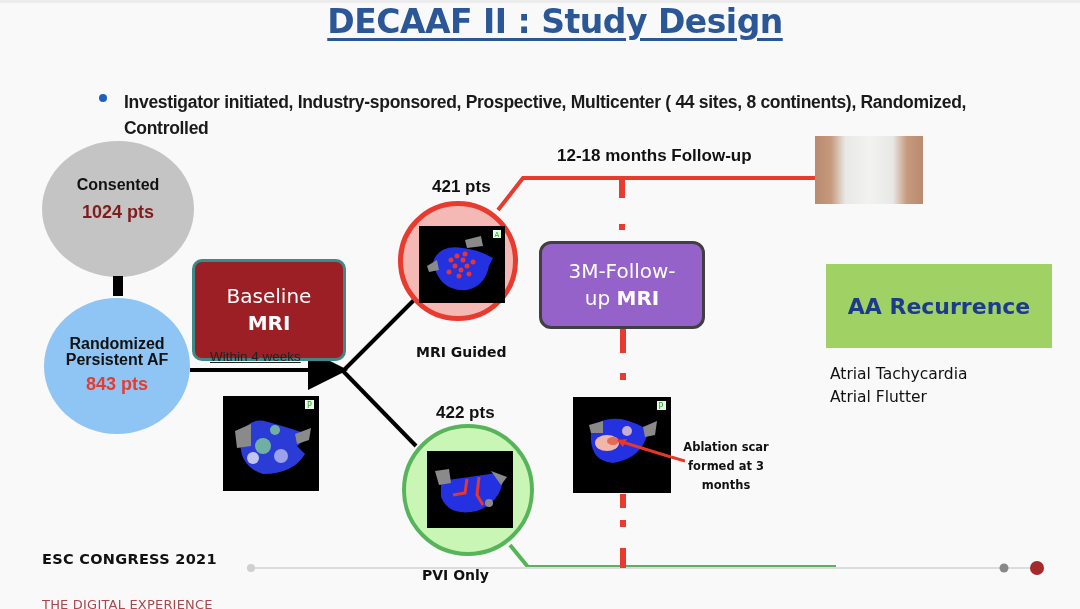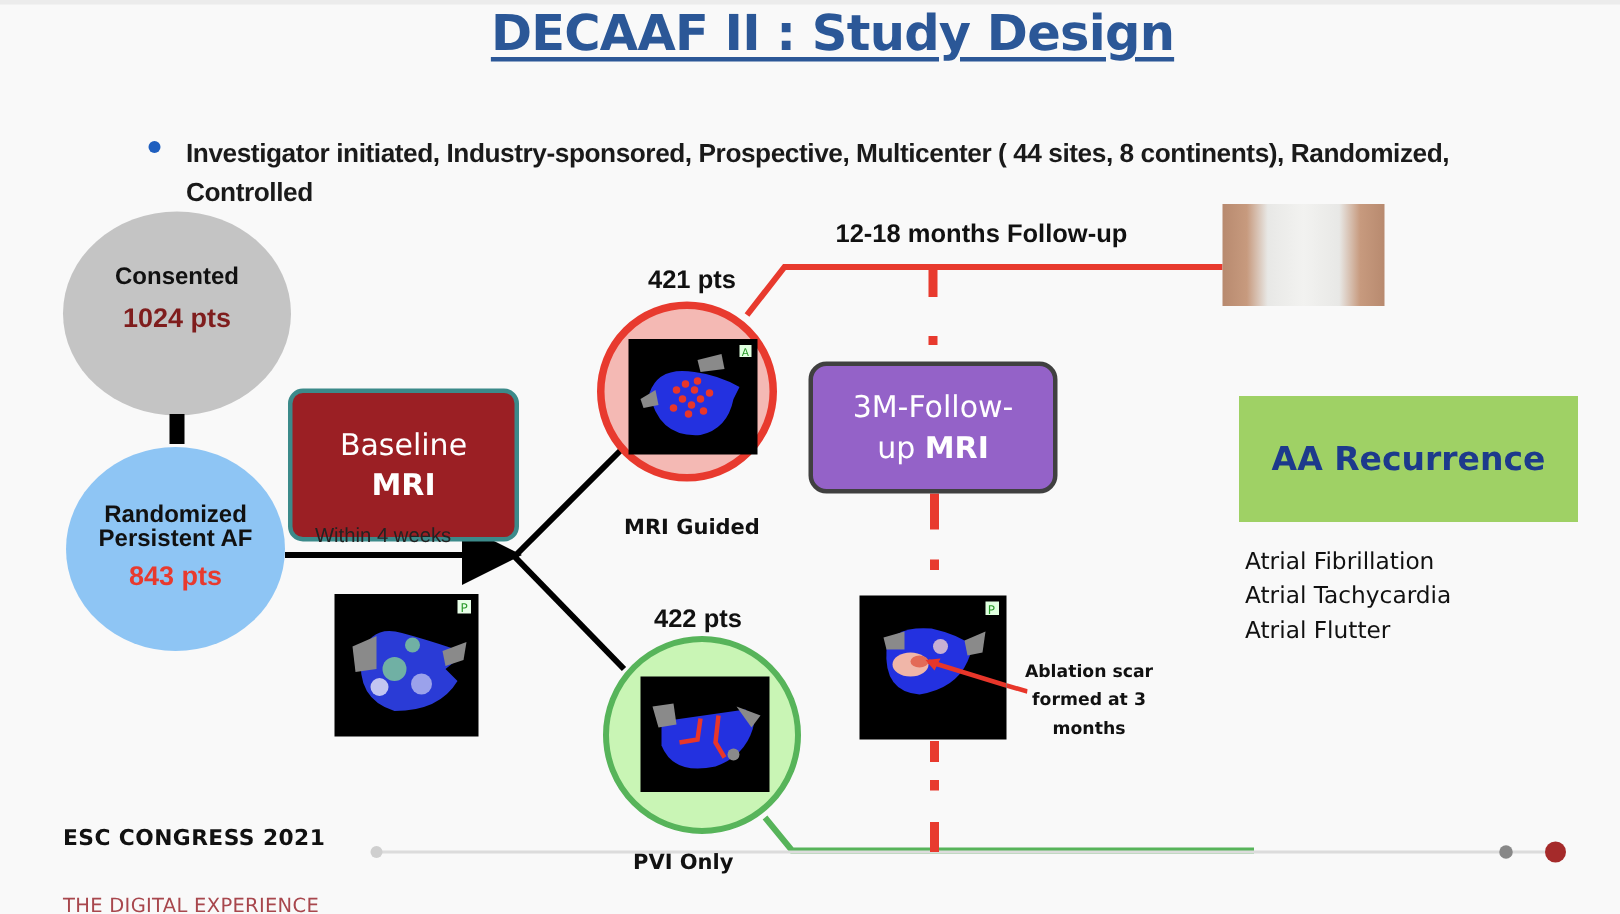--- a/index.html
+++ b/index.html
@@ -14,21 +14,21 @@
   .consented .lbl { font-size:16px; color:#111; margin-top:-20px; }
   .consented .num { font-size:18px; color:#7f1d1d; margin-top:8px; }
   .vbar { left:113px; top:276px; width:10px; height:20px; background:#000; }
   .randomized { left:44px; top:298px; width:146px; height:136px; background:#8ec5f4; }
   .randomized .lbl { font-size:16px; color:#111; line-height:20px; margin-top:-4px; }
   .randomized .num { font-size:18px; color:#e83a2e; margin-top:4px; }
   .box { box-sizing:border-box; display:flex; flex-direction:column; align-items:center; justify-content:center; text-align:center; color:#fff; font-family:"DejaVu Sans", sans-serif; font-size:20px; line-height:27px; }
   .box b { font-weight:bold; }
   .baseline { left:192px; top:259px; width:154px; height:102px; background:#9b1f24; border:3px solid #3c8a8a; border-radius:10px; }
   .followup-box { left:539px; top:241px; width:166px; height:88px; background:#9462c8; border:3px solid #404040; border-radius:12px; }
-  .within { left:210px; top:349px; font-size:13.5px; color:#222; font-family:"Liberation Sans", sans-serif; }
+  .within { left:210px; top:349px; font-size:13.5px; color:#222; font-family:"Liberation Sans", sans-serif;text-decoration:underline; }
   .mri-img { background:#000; overflow:hidden; }
   .pts { font-family:"Liberation Sans", sans-serif; font-weight:bold; font-size:17px; color:#111;text-align:center; }
   .lbl-small { font-family:"DejaVu Sans", sans-serif; font-weight:bold; font-size:14px; color:#111; }
   .circ-red { left:398px; top:201px; width:120px; height:120px; border-radius:50%; background:#f4b9b4; border:5px solid #e83a2e; box-sizing:border-box; }
   .circ-green { left:402px; top:424px; width:132px; height:132px; border-radius:50%; background:#c9f5b5; border:4px solid #57b45a; box-sizing:border-box; }
   .aa-box { left:786px; top:264px; width:226px; height:84px; background:#9fd165; display:flex; align-items:center; justify-content:center; font-family:"DejaVu Sans", sans-serif; font-weight:bold; font-size:22px; color:#1d3a8c;margin-left:40px; }
   .outcomes { left:830px; top:363px; font-family:"DejaVu Sans", sans-serif; font-size:15.5px; line-height:23px; color:#111; }
   .scar-note { left:676px; top:438px; width:100px; text-align:center; font-family:"DejaVu Sans", sans-serif; font-weight:bold; font-size:11.5px; line-height:19px; color:#111; }
   .esc1 { left:42px; top:551px; font-family:"DejaVu Sans", sans-serif; font-weight:bold; font-size:14.5px; color:#111; letter-spacing:0.3px; }
   .esc2 { left:42px; top:569px; font-family:"DejaVu Sans", sans-serif; font-size:13px; color:#a8474d; letter-spacing:0.2px;margin-top:28px; }
@@ -166,19 +166,18 @@
   <line x1="0" y1="2" x2="14" y2="6" stroke="#e8362a" stroke-width="3"></line>
 </svg>
 <div class="abs scar-note">
   <div>Ablation scar</div>
   <div>formed at 3</div>
   <div>months</div>
 </div>
 
 <div class="abs aa-box">AA Recurrence</div>
 <div class="abs outcomes">
-  <div>Atrial Fibrillation</div>
   <div>Atrial Tachycardia</div>
   <div>Atrial Flutter</div>
 </div>
 
 <div class="abs esc1">ESC CONGRESS 2021</div>
 <div class="abs esc2">THE DIGITAL EXPERIENCE</div>
 
 </body></html>

